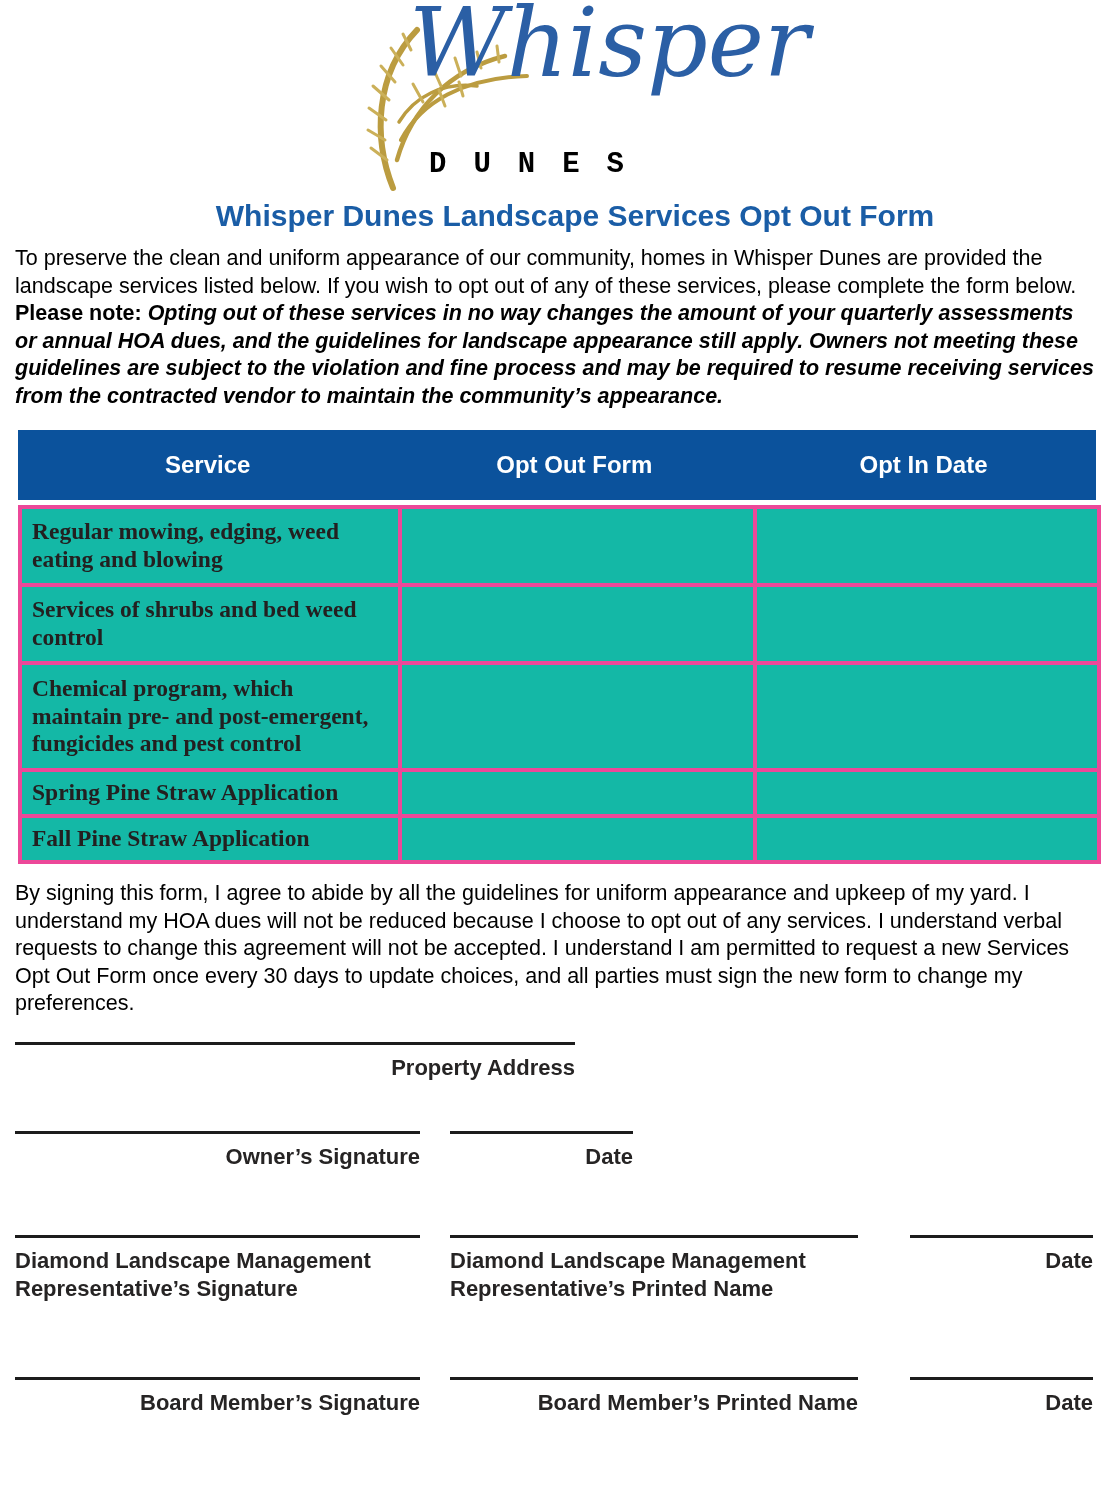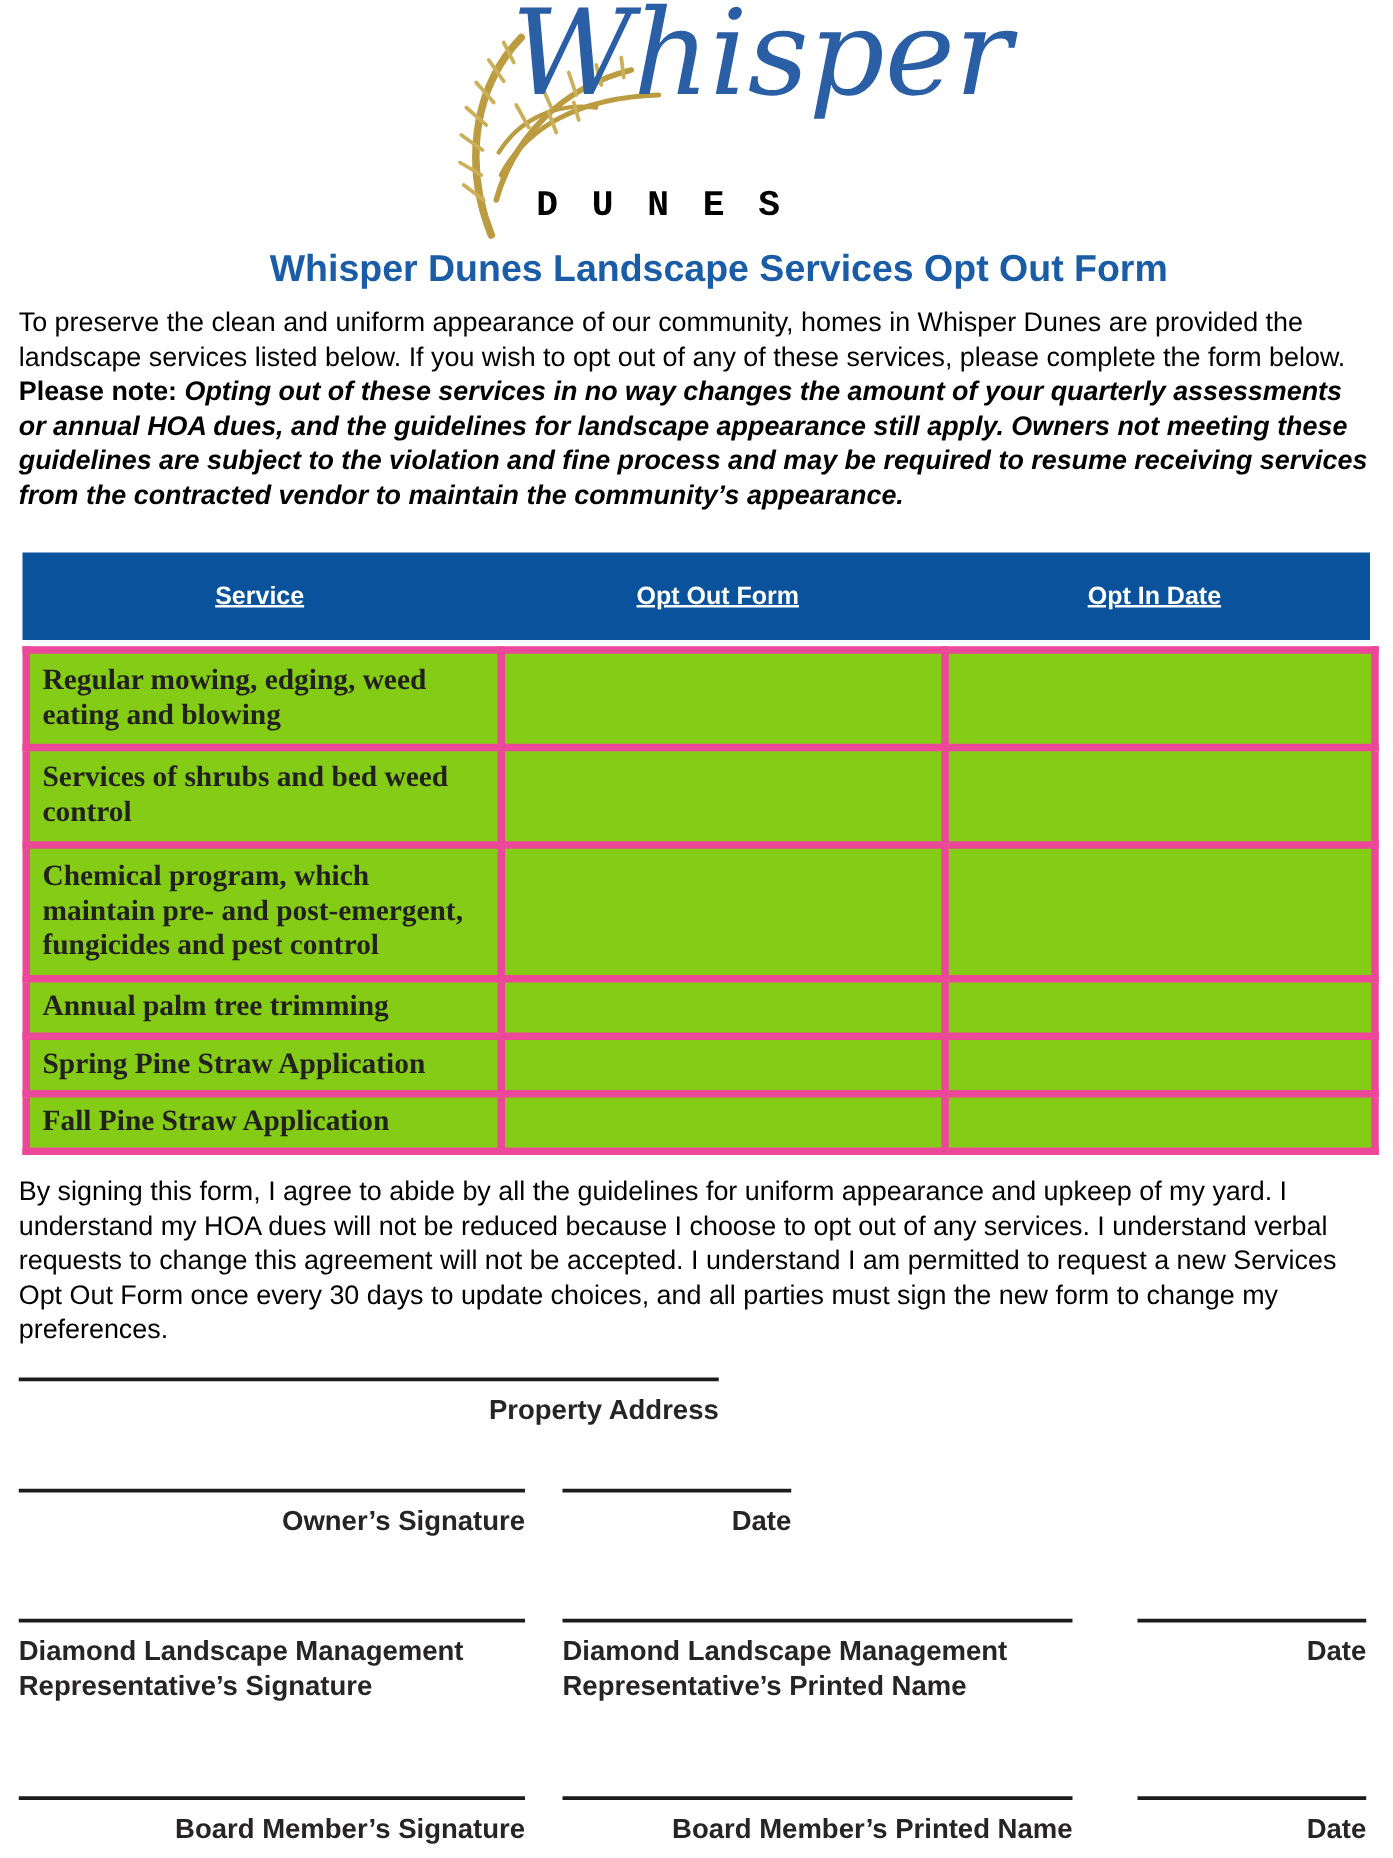--- a/index.html
+++ b/index.html
@@ -38,39 +38,39 @@
   
   .para {
     margin: 12px 15px 0; font-size: 21.5px; line-height: 1.28; color: #000000;
   }
   .b  { font-weight: bold; }
   .bi { font-weight: bold; font-style: italic; }
 
   
   .thead {
     display: flex; align-items: center;
-    margin: 32px 18px 0; height: 70px;
+    margin: 20px 18px 0; height: 70px;
     background: #0b529c; color: #ffffff;
-    font-weight: bold; font-size: 20px; text-decoration: underline;
+    font-weight: bold; font-size: 24px;
   }
   .th { text-align: center; }
   .c1 { width: 35.2%; } .c2 { width: 32.8%; } .c3 { width: 32%; }
 
   .services {
     width: 1079px; margin: 5px 18px 0;
     border-collapse: collapse; table-layout: fixed;
   }
   .services col.w1 { width: 380px; }
   .services col.w2 { width: 355px; }
   .services col.w3 { width: 344px; }
   .services td {
-    border: 6px solid #ec4899;
+    border: 4px solid #ec4899;
     padding: 4px 10px;
     vertical-align: middle;
-    background: #84cc16;
+    background: #14b8a6;
     font-family: Liberation Serif, serif;
   }
   .svc {
     font-family: "Liberation Serif", serif; font-weight: bold;
     font-size: 23.5px; line-height: 1.18; color: #232020;
   }
   tr.r2 { height: 78px; }
   tr.r3 { height: 107px; }
   tr.r1 { height: 46px; }
 
@@ -149,25 +149,20 @@
       <td class="svc">Services of shrubs and bed weed control</td>
       <td></td>
       <td></td>
     </tr>
     <tr class="r3">
       <td class="svc">Chemical program, which maintain pre- and post-emergent, fungicides and pest control</td>
       <td></td>
       <td></td>
     </tr>
     <tr class="r1">
-      <td class="svc">Annual palm tree trimming</td>
-      <td></td>
-      <td></td>
-    </tr>
-    <tr class="r1">
       <td class="svc">Spring Pine Straw Application</td>
       <td></td>
       <td></td>
     </tr>
     <tr class="r1">
       <td class="svc">Fall Pine Straw Application</td>
       <td></td>
       <td></td>
     </tr>
   </tbody>

